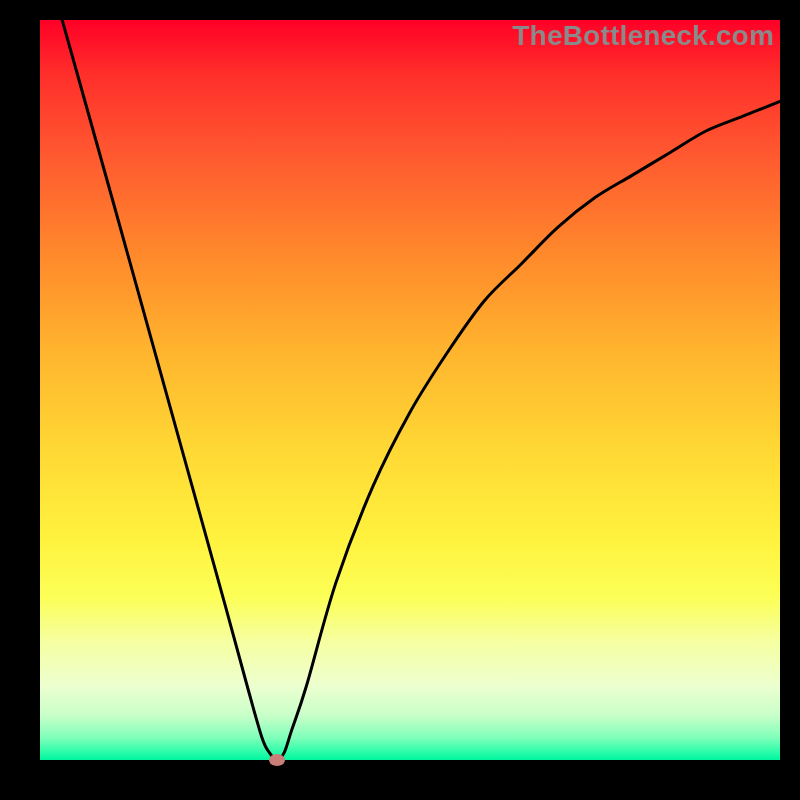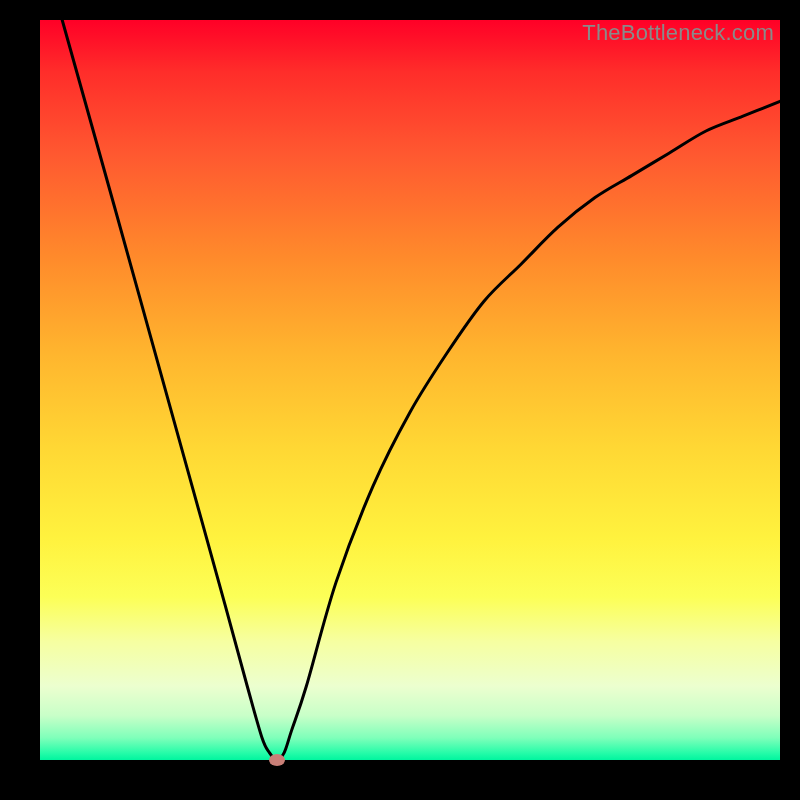--- a/index.html
+++ b/index.html
@@ -37,23 +37,23 @@
       #7fffba 97%,
       #28fca9 99%,
       #00f59f 100%
     );
   }
   .watermark {
     position: absolute;
     top: 0px;
     right: 6px;
     font-family: Arial, Helvetica, sans-serif;
-    font-size: 22px;
+    font-size: 28px;
     color: #8a8a8a;
-    font-weight: 400;
+    font-weight: 700;
     letter-spacing: 0.2px;
   }
   svg.curve {
     position: absolute;
     left: 0;
     top: 0;
     width: 740px;
     height: 740px;
   }
   .marker {

